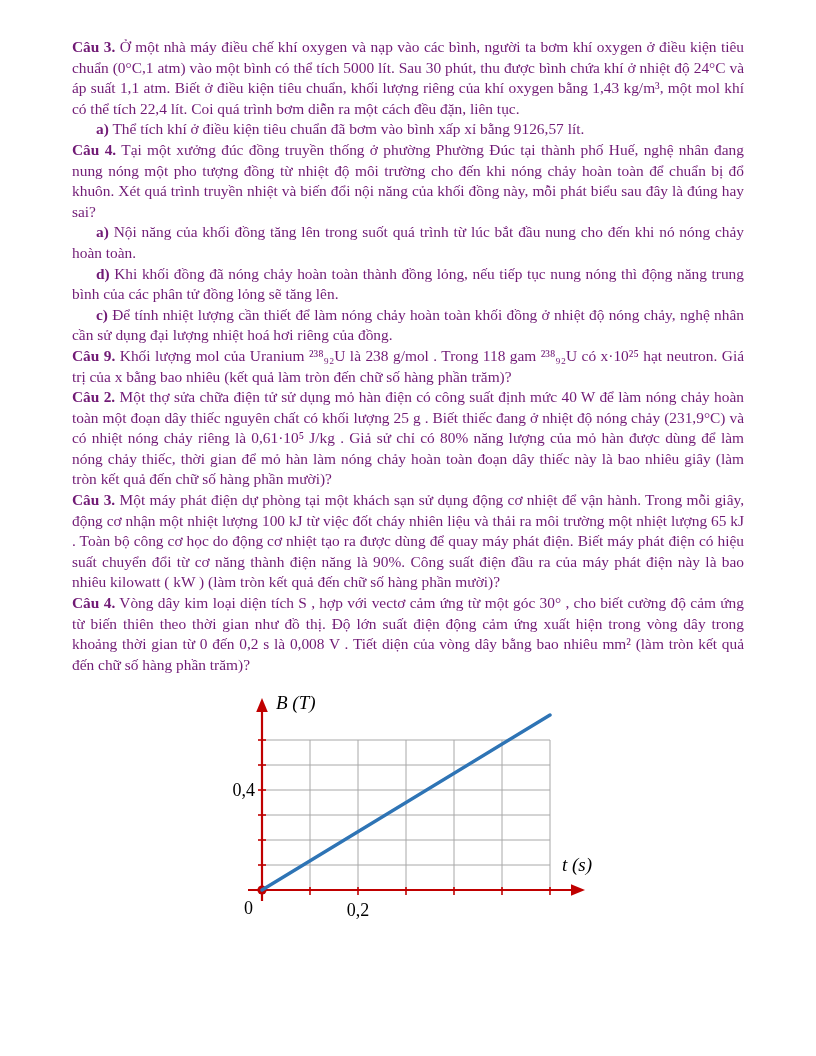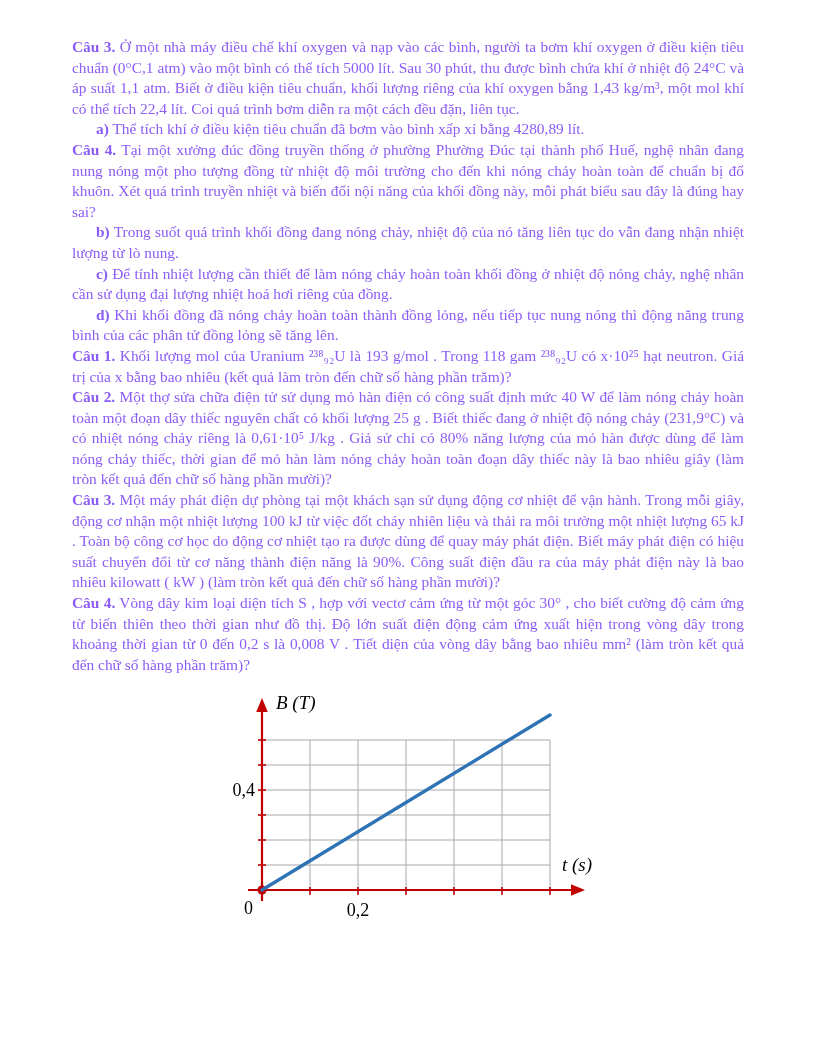--- a/index.html
+++ b/index.html
@@ -1,48 +1,48 @@
 <!DOCTYPE html>
 <html lang="vi"><head>
 <meta charset="utf-8">
 <style>
   * { box-sizing: border-box; }
   html, body { margin: 0; padding: 0; background: #ffffff; }
   .page {
     width: 816px; height: 1056px; margin: 0 auto; background: #ffffff;
     padding: 37px 72px 16px 72px;
     font-family: "Liberation Serif", "DejaVu Serif", serif;
-    font-size: 15.4px; line-height: 20.6px; color: #8b5cf6;
+    font-size: 15.4px; line-height: 20.6px; color: #701a75;
     text-align: justify; overflow: hidden;
   }
   p { margin: 0; }
   .qlabel { font-weight: bold; }
   .item { text-indent: 24px; }
   .chart-wrap { margin: 10px 0 0 150px; width: 420px; }
   svg text { user-select: none; }
   .axis-stroke { stroke: #c00000; stroke-width: 2.2; fill: none; }
   .axis-fill   { fill: #c00000; }
   .axis-title  { font: italic 19px "Liberation Serif", "DejaVu Serif", serif; fill: #000; }
   .tick-label  { font: 18px "Liberation Serif", "DejaVu Serif", serif; fill: #000; }
 </style>
 </head>
 <body>
 
 <div class="page">
 
   <p class="para"><span class="qlabel">Câu 3.</span> <span>Ở một nhà máy điều chế khí oxygen và nạp vào các bình, người ta bơm khí oxygen ở điều kiện tiêu chuẩn (0°C,1 atm) vào một bình có thể tích 5000 lít. Sau 30 phút, thu được bình chứa khí ở nhiệt độ 24°C và áp suất 1,1 atm. Biết ở điều kiện tiêu chuẩn, khối lượng riêng của khí oxygen bằng 1,43 kg/m³, một mol khí có thể tích 22,4 lít. Coi quá trình bơm diễn ra một cách đều đặn, liên tục.</span></p>
-  <p class="item"><span class="qlabel">a)</span> <span>Thể tích khí ở điều kiện tiêu chuẩn đã bơm vào bình xấp xỉ bằng 4280,89 lít.</span></p>
+  <p class="item"><span class="qlabel">a)</span> <span>Thể tích khí ở điều kiện tiêu chuẩn đã bơm vào bình xấp xỉ bằng 9126,57 lít.</span></p>
 
   <p class="para"><span class="qlabel">Câu 4.</span> <span>Tại một xưởng đúc đồng truyền thống ở phường Phường Đúc tại thành phố Huế, nghệ nhân đang nung nóng một pho tượng đồng từ nhiệt độ môi trường cho đến khi nóng chảy hoàn toàn để chuẩn bị đổ khuôn. Xét quá trình truyền nhiệt và biến đổi nội năng của khối đồng này, mỗi phát biểu sau đây là đúng hay sai?</span></p>
-  <p class="item"><span class="qlabel">b)</span> <span>Trong suốt quá trình khối đồng đang nóng chảy, nhiệt độ của nó tăng liên tục do vẫn đang nhận nhiệt lượng từ lò nung.</span></p>
+  <p class="item"><span class="qlabel">a)</span> <span>Nội năng của khối đồng tăng lên trong suốt quá trình từ lúc bắt đầu nung cho đến khi nó nóng chảy hoàn toàn.</span></p>
+  <p class="item"><span class="qlabel">d)</span> <span>Khi khối đồng đã nóng chảy hoàn toàn thành đồng lỏng, nếu tiếp tục nung nóng thì động năng trung bình của các phân tử đồng lỏng sẽ tăng lên.</span></p>
   <p class="item"><span class="qlabel">c)</span> <span>Để tính nhiệt lượng cần thiết để làm nóng chảy hoàn toàn khối đồng ở nhiệt độ nóng chảy, nghệ nhân cần sử dụng đại lượng nhiệt hoá hơi riêng của đồng.</span></p>
-  <p class="item"><span class="qlabel">d)</span> <span>Khi khối đồng đã nóng chảy hoàn toàn thành đồng lỏng, nếu tiếp tục nung nóng thì động năng trung bình của các phân tử đồng lỏng sẽ tăng lên.</span></p>
 
 
-  <p class="para"><span class="qlabel">Câu 1.</span> <span>Khối lượng mol của Uranium ²³⁸₉₂U là 193 g/mol . Trong 118 gam ²³⁸₉₂U có x·10²⁵ hạt neutron. Giá trị của x bằng bao nhiêu (kết quả làm tròn đến chữ số hàng phần trăm)?</span></p>
+  <p class="para"><span class="qlabel">Câu 9.</span> <span>Khối lượng mol của Uranium ²³⁸₉₂U là 238 g/mol . Trong 118 gam ²³⁸₉₂U có x·10²⁵ hạt neutron. Giá trị của x bằng bao nhiêu (kết quả làm tròn đến chữ số hàng phần trăm)?</span></p>
   <p class="para"><span class="qlabel">Câu 2.</span> <span>Một thợ sửa chữa điện tử sử dụng mỏ hàn điện có công suất định mức 40 W để làm nóng chảy hoàn toàn một đoạn dây thiếc nguyên chất có khối lượng 25 g . Biết thiếc đang ở nhiệt độ nóng chảy (231,9°C) và có nhiệt nóng chảy riêng là 0,61·10⁵ J/kg . Giả sử chỉ có 80% năng lượng của mỏ hàn được dùng để làm nóng chảy thiếc, thời gian để mỏ hàn làm nóng chảy hoàn toàn đoạn dây thiếc này là bao nhiêu giây (làm tròn kết quả đến chữ số hàng phần mười)?</span></p>
   <p class="para"><span class="qlabel">Câu 3.</span> <span>Một máy phát điện dự phòng tại một khách sạn sử dụng động cơ nhiệt để vận hành. Trong mỗi giây, động cơ nhận một nhiệt lượng 100 kJ từ việc đốt cháy nhiên liệu và thải ra môi trường một nhiệt lượng 65 kJ . Toàn bộ công cơ học do động cơ nhiệt tạo ra được dùng để quay máy phát điện. Biết máy phát điện có hiệu suất chuyển đổi từ cơ năng thành điện năng là 90%. Công suất điện đầu ra của máy phát điện này là bao nhiêu kilowatt ( kW ) (làm tròn kết quả đến chữ số hàng phần mười)?</span></p>
   <p class="para"><span class="qlabel">Câu 4.</span> <span>Vòng dây kim loại diện tích S , hợp với vectơ cảm ứng từ một góc 30° , cho biết cường độ cảm ứng từ biến thiên theo thời gian như đồ thị. Độ lớn suất điện động cảm ứng xuất hiện trong vòng dây trong khoảng thời gian từ 0 đến 0,2 s là 0,008 V . Tiết diện của vòng dây bằng bao nhiêu mm² (làm tròn kết quả đến chữ số hàng phần trăm)?</span></p>
 
   <div class="chart-wrap">
     <svg width="420" height="248" viewBox="0 0 420 248" xmlns="http://www.w3.org/2000/svg">
       <g>
           <line x1="88" y1="55" x2="88" y2="205" stroke="#a8a8a8" stroke-width="1"></line>
           <line x1="136" y1="55" x2="136" y2="205" stroke="#a8a8a8" stroke-width="1"></line>
           <line x1="184" y1="55" x2="184" y2="205" stroke="#a8a8a8" stroke-width="1"></line>

